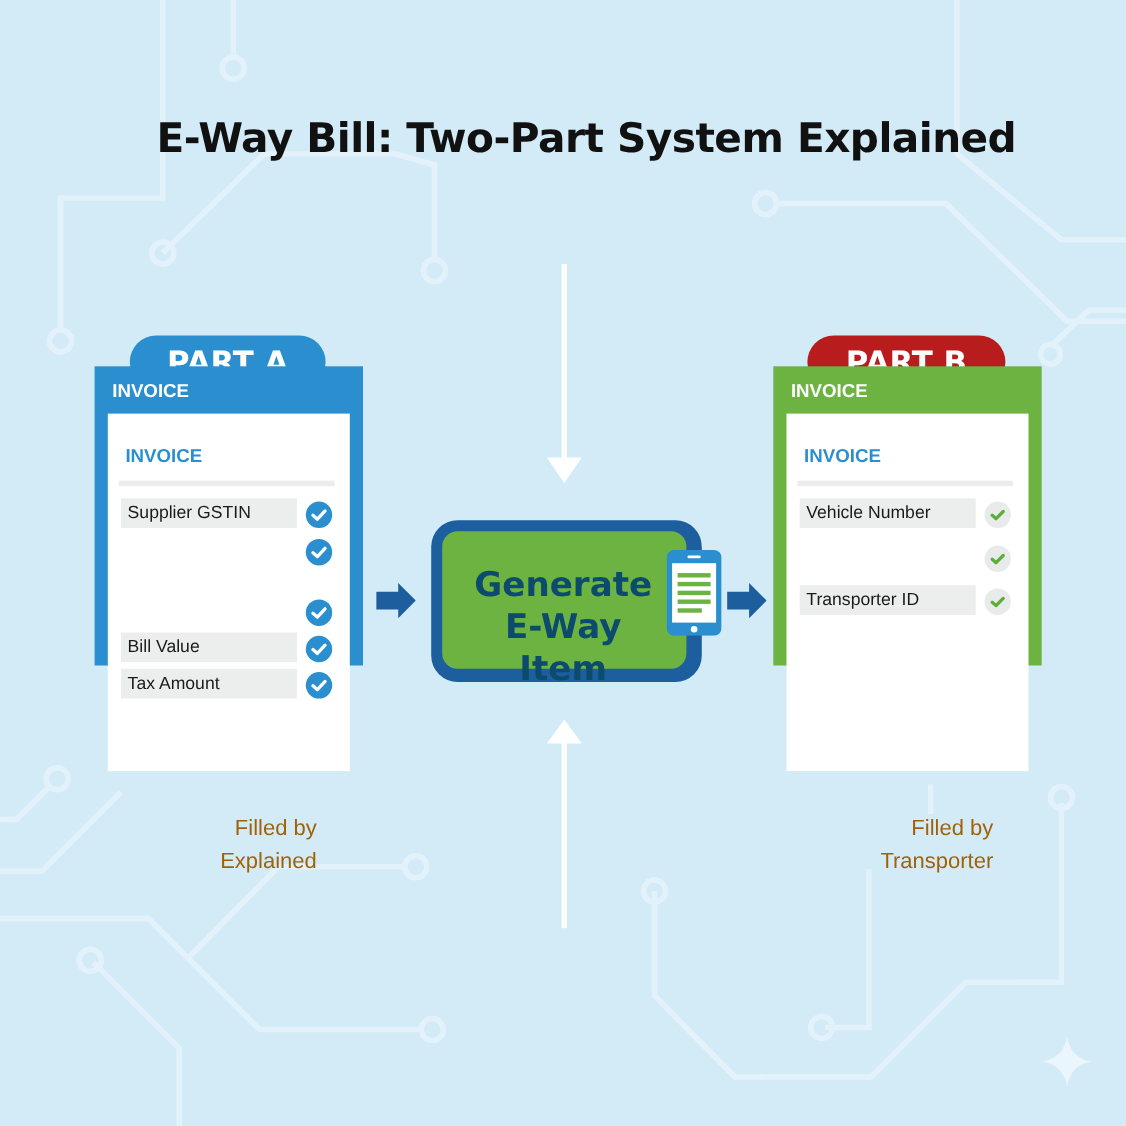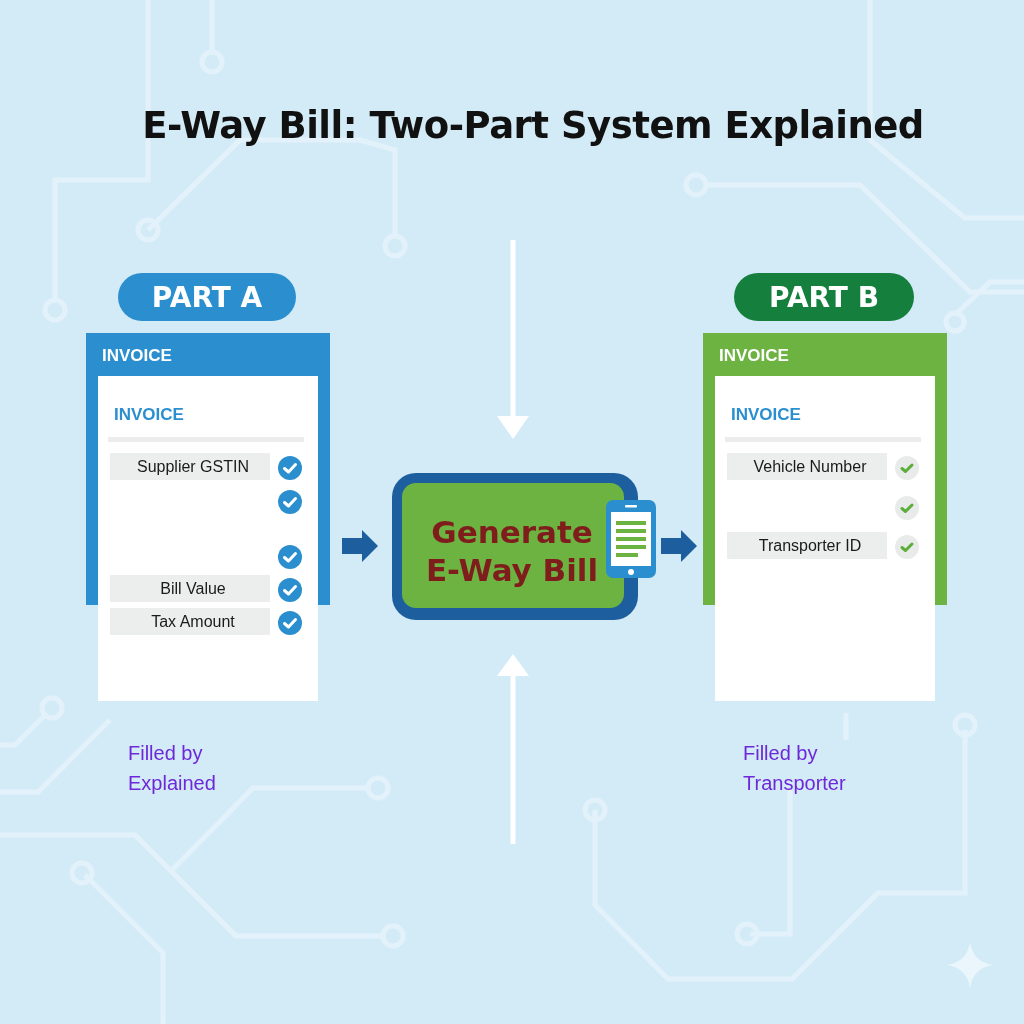--- a/index.html
+++ b/index.html
@@ -2,46 +2,46 @@
 <html><head>
 <meta charset="utf-8">
 <style>
   * { box-sizing: border-box; margin: 0; padding: 0; }
   html, body { width: 1024px; height: 1024px; overflow: hidden; }
   body { background: #d3ebf7; font-family: "Liberation Sans", sans-serif; position: relative; }
   .bg-circuit { position: absolute; left: 0; top: 0; width: 1024px; height: 1024px; }
   .title { position: absolute; top: 104px; left: 0; width: 1024px; text-align: center;
     font-family: "DejaVu Sans", sans-serif; font-weight: bold; font-size: 37px; color: #111; letter-spacing: -0.5px; padding-left: 42px; }
   .pill { position: absolute; height: 48px; border-radius: 24px; color: #fff; font-weight: bold;
-    font-family: "DejaVu Sans", sans-serif; font-size: 28px; display: flex; align-items: center; justify-content: center; }
+    font-family: "DejaVu Sans", sans-serif; font-size: 28px; display: flex; align-items: center; justify-content: center; margin-top: 32px; }
   .pill-a { left: 118px; top: 273px; width: 178px; background: #2b8fcf; }
-  .pill-b { left: 734px; top: 273px; width: 180px; background: #15803d; }
+  .pill-b { left: 734px; top: 273px; width: 180px; background: #b91c1c; }
   .card { position: absolute; width: 244px; height: 272px; }
   .card-a { left: 86px; top: 333px; background: #2b8fcf; }
   .card-b { left: 703px; top: 333px; background: #6db342; }
   .card-head { position: absolute; left: 16px; top: 13px; color: #fff; font-size: 17px; font-weight: bold; }
   .card-inner { position: absolute; left: 12px; top: 43px; width: 220px; height: 325px; background: #fff; }
   .inner-title { position: absolute; left: 16px; top: 29px; color: #2b8fcf; font-size: 17px; font-weight: bold; }
   .inner-rule { position: absolute; left: 10px; top: 61px; width: 196px; height: 5px; background: #ececec; }
   .field { position: absolute; left: 12px; width: 160px; height: 27px; background: #eceeee;
-    font-size: 16px; color: #1a1a1a; padding-left: 6px; line-height: 27px; text-align: center; }
+    font-size: 16px; color: #1a1a1a; padding-left: 6px; line-height: 27px; }
   .check { position: absolute; left: 180px; width: 24px; height: 24px; border-radius: 50%; }
   .check-blue { background: #2b8fcf; }
   .check-grey { background: #e8ebe9; }
   .check svg { position: absolute; left: 0; top: 0; width: 24px; height: 24px; }
   .gen-box { position: absolute; left: 392px; top: 473px; width: 246px; height: 147px;
     background: #1d5f9e; border-radius: 24px; }
   .gen-inner { position: absolute; left: 10px; top: 10px; width: 222px; height: 125px;
     background: #6db342; border-radius: 14px; }
-  .gen-label { position: absolute; left: 20px; top: 30px; width: 180px; color: #7f1d1d;
+  .gen-label { position: absolute; left: 20px; top: 30px; width: 180px; color: #0c4a6e;
     font-family: "DejaVu Sans", sans-serif; font-weight: bold; font-size: 31px; line-height: 38px; text-align: center; }
   .phone { position: absolute; left: 606px; top: 500px; width: 50px; height: 78px; }
   .arrow-right { position: absolute; width: 36px; height: 32px; }
   .arrow-vert { position: absolute; }
-  .caption { position: absolute; text-align: left; font-size: 20px; color: #6d28d9; line-height: 30px; }
+  .caption { position: absolute; text-align: right; font-size: 20px; color: #a16207; line-height: 30px; }
   .sparkle { position: absolute; left: 945px; top: 940px; width: 50px; height: 50px; }
 </style>
 </head>
 <body>
 
 <svg class="bg-circuit" viewBox="0 0 1024 1024">
   <g stroke="#e6f4fb" stroke-width="5" fill="none" opacity="0.85">
     <path d="M148 0 V180 H55 V300"></path>
     <circle cx="55" cy="310" r="10"></circle>
     <path d="M212 0 V52"></path>
@@ -134,21 +134,21 @@
   <polygon points="0,8 20,8 20,0 36,16 20,32 20,24 0,24" fill="#1d5f9e"></polygon>
 </svg>
 <svg class="arrow-right" style="left:661px; top:530px;" viewBox="0 0 36 32">
   <polygon points="0,8 20,8 20,0 36,16 20,32 20,24 0,24" fill="#1d5f9e"></polygon>
 </svg>
 
 <div class="gen-box">
   <div class="gen-inner">
     <div class="gen-label">
       <div>Generate</div>
-      <div>E-Way Bill</div>
+      <div>E-Way Item</div>
     </div>
   </div>
 </div>
 <svg class="phone" viewBox="0 0 50 78">
   <rect x="0" y="0" width="50" height="78" rx="7" fill="#2b8fcf"></rect>
   <rect x="5" y="12" width="40" height="54" fill="#fff"></rect>
   <rect x="19" y="5" width="12" height="2.5" rx="1" fill="#fff"></rect>
   <circle cx="25" cy="72" r="3" fill="#fff"></circle>
   <rect x="10" y="21" width="30" height="4" fill="#6db342"></rect>
   <rect x="10" y="29" width="30" height="4" fill="#6db342"></rect>

